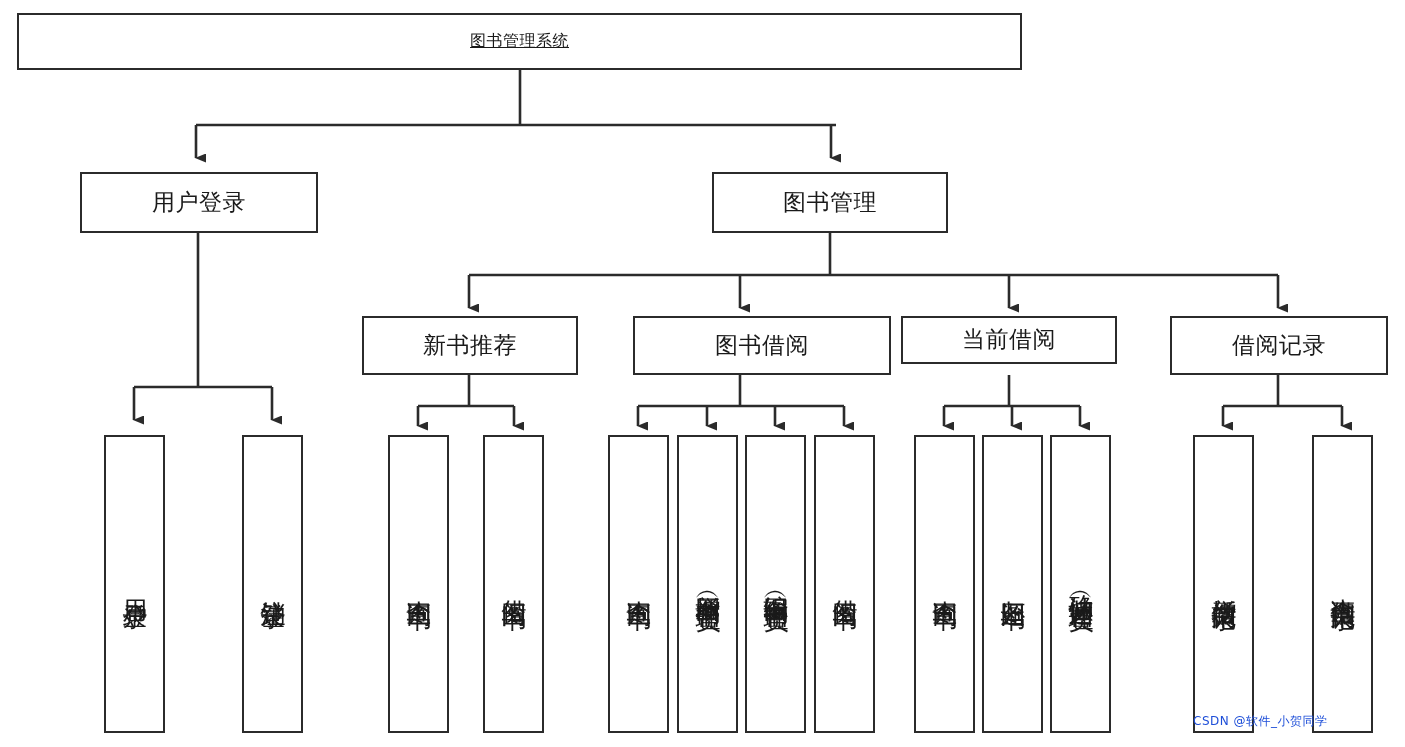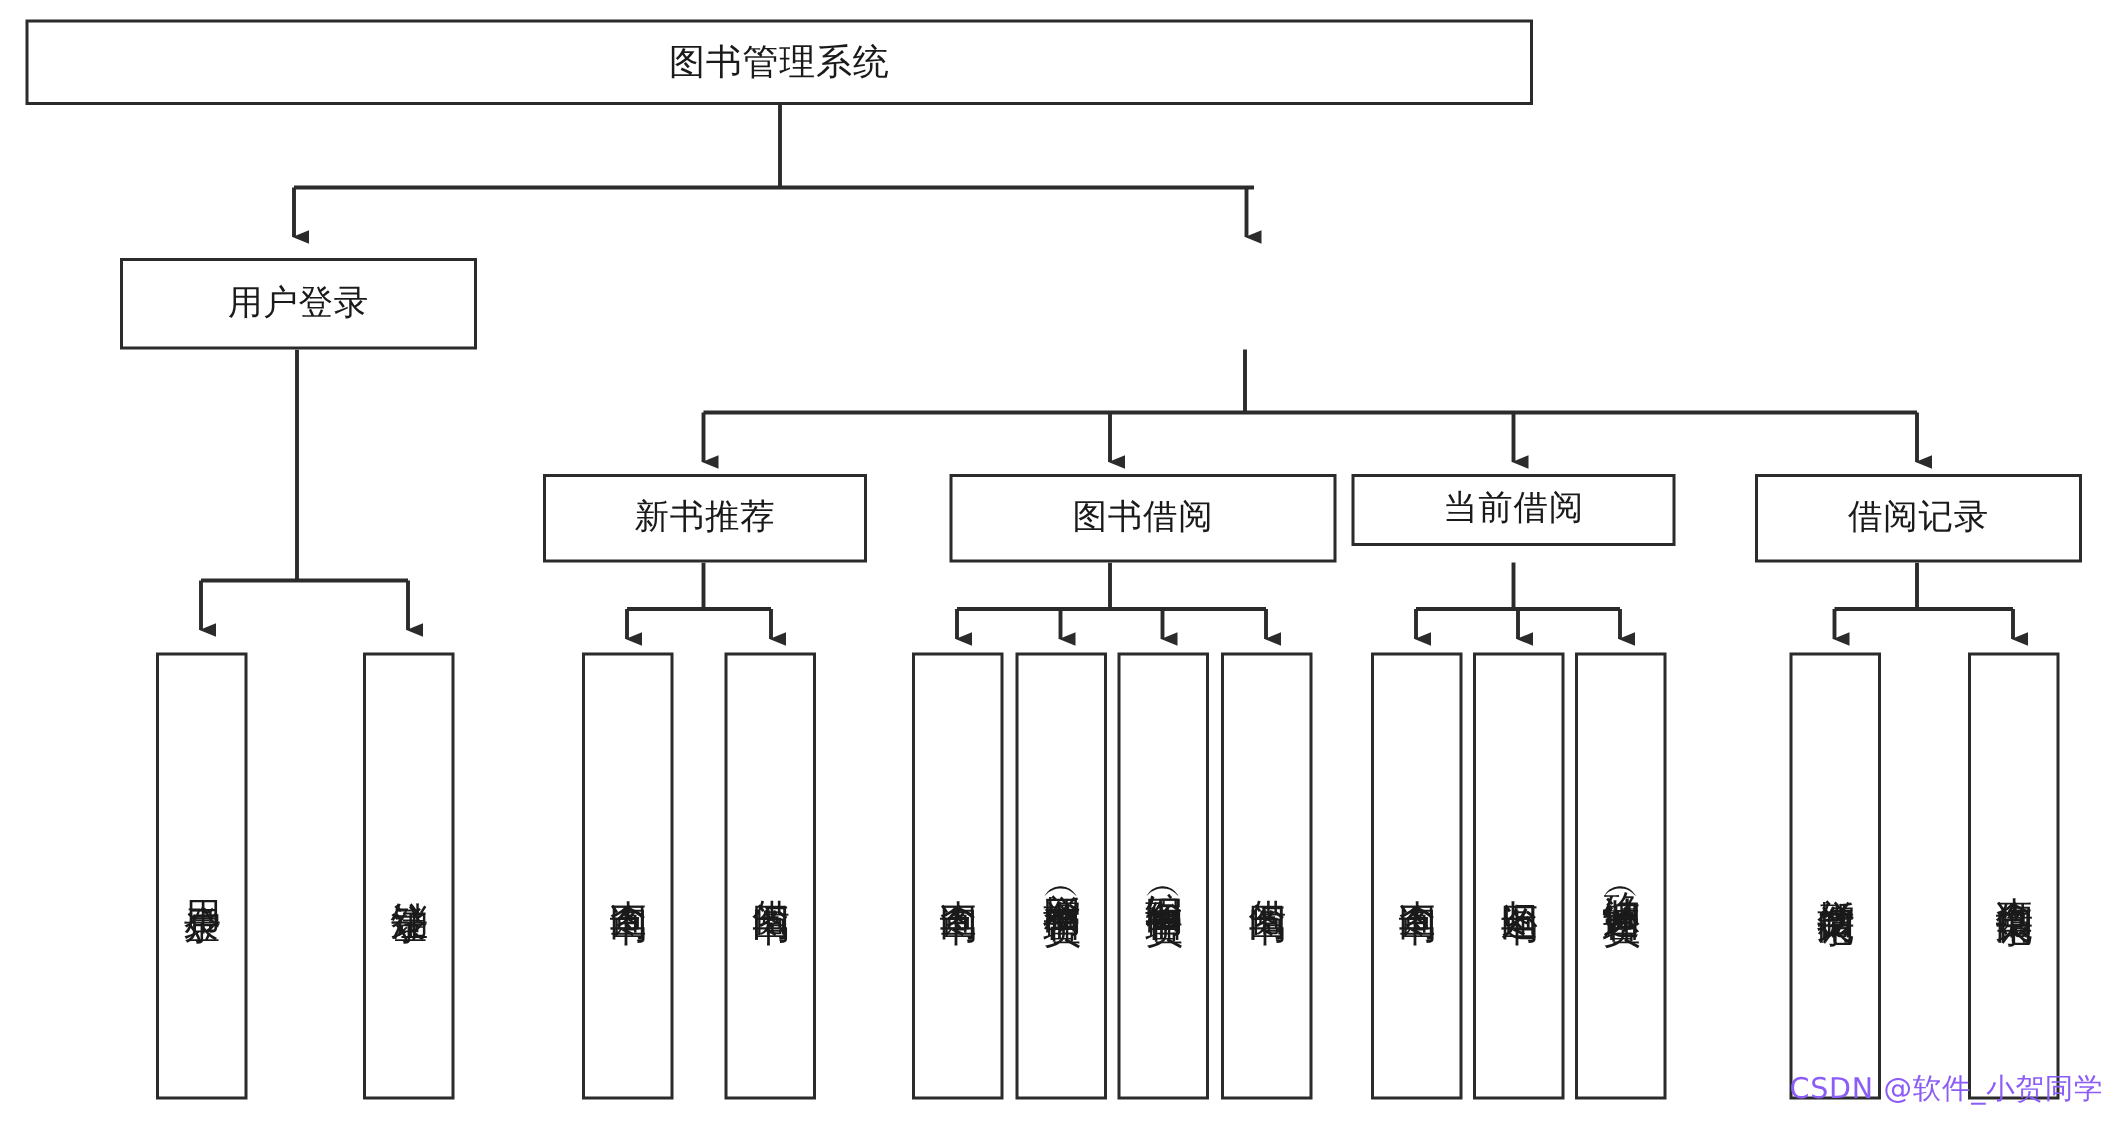--- a/index.html
+++ b/index.html
@@ -41,41 +41,42 @@
     text-align: center;
     line-height: 1.18;
     white-space: nowrap;
   }
   
   .node.horiz .node-label {
     font-size: 23px;
     letter-spacing: 0.5px;
   }
   .node.root .node-label {
-    font-size: 24px;
+    font-size: 16px;
+    text-decoration: underline;
   }
   
   .node.vert {
     align-items: center;
     justify-content: center;
     padding: 6px 0;
   }
   .node.vert .node-label {
     writing-mode: vertical-rl;
     text-orientation: upright;
     font-size: 25px;
     line-height: 1.12;
     letter-spacing: 2px;
     white-space: nowrap;
     text-align: center;
   }
   .watermark {
     position: absolute;
-    color: #8b5cf6;
-    font-size: 19px;
+    color: #1d4ed8;
+    font-size: 12px;
     white-space: nowrap;
     letter-spacing: 0.5px;
     user-select: none;
   }
 </style>
 </head>
 <body>
 
 <div id="diagram-root">
 
@@ -130,20 +131,23 @@
     </g>
   </svg>
 
   <div class="node horiz root" style="left:17px; top:13px; width:1005px; height:57px;">
     <span class="node-label">图书管理系统</span>
   </div>
 
   <div class="node horiz" style="left:80px; top:172px; width:238px; height:61px;">
     <span class="node-label">用户登录</span>
   </div>
+  <div class="node horiz" style="left:712px; top:172px; width:236px; height:61px;">
+    <span class="node-label">图书管理</span>
+  </div>
 
   <div class="node horiz" style="left:362px; top:316px; width:216px; height:59px;align-items:center;">
     <span class="node-label">新书推荐</span>
   </div>
   <div class="node horiz" style="left:633px; top:316px; width:258px; height:59px;">
     <span class="node-label">图书借阅</span>
   </div>
   <div class="node horiz" style="left:901px; top:316px; width:216px; height:48px;">
     <span class="node-label">当前借阅</span>
   </div>

